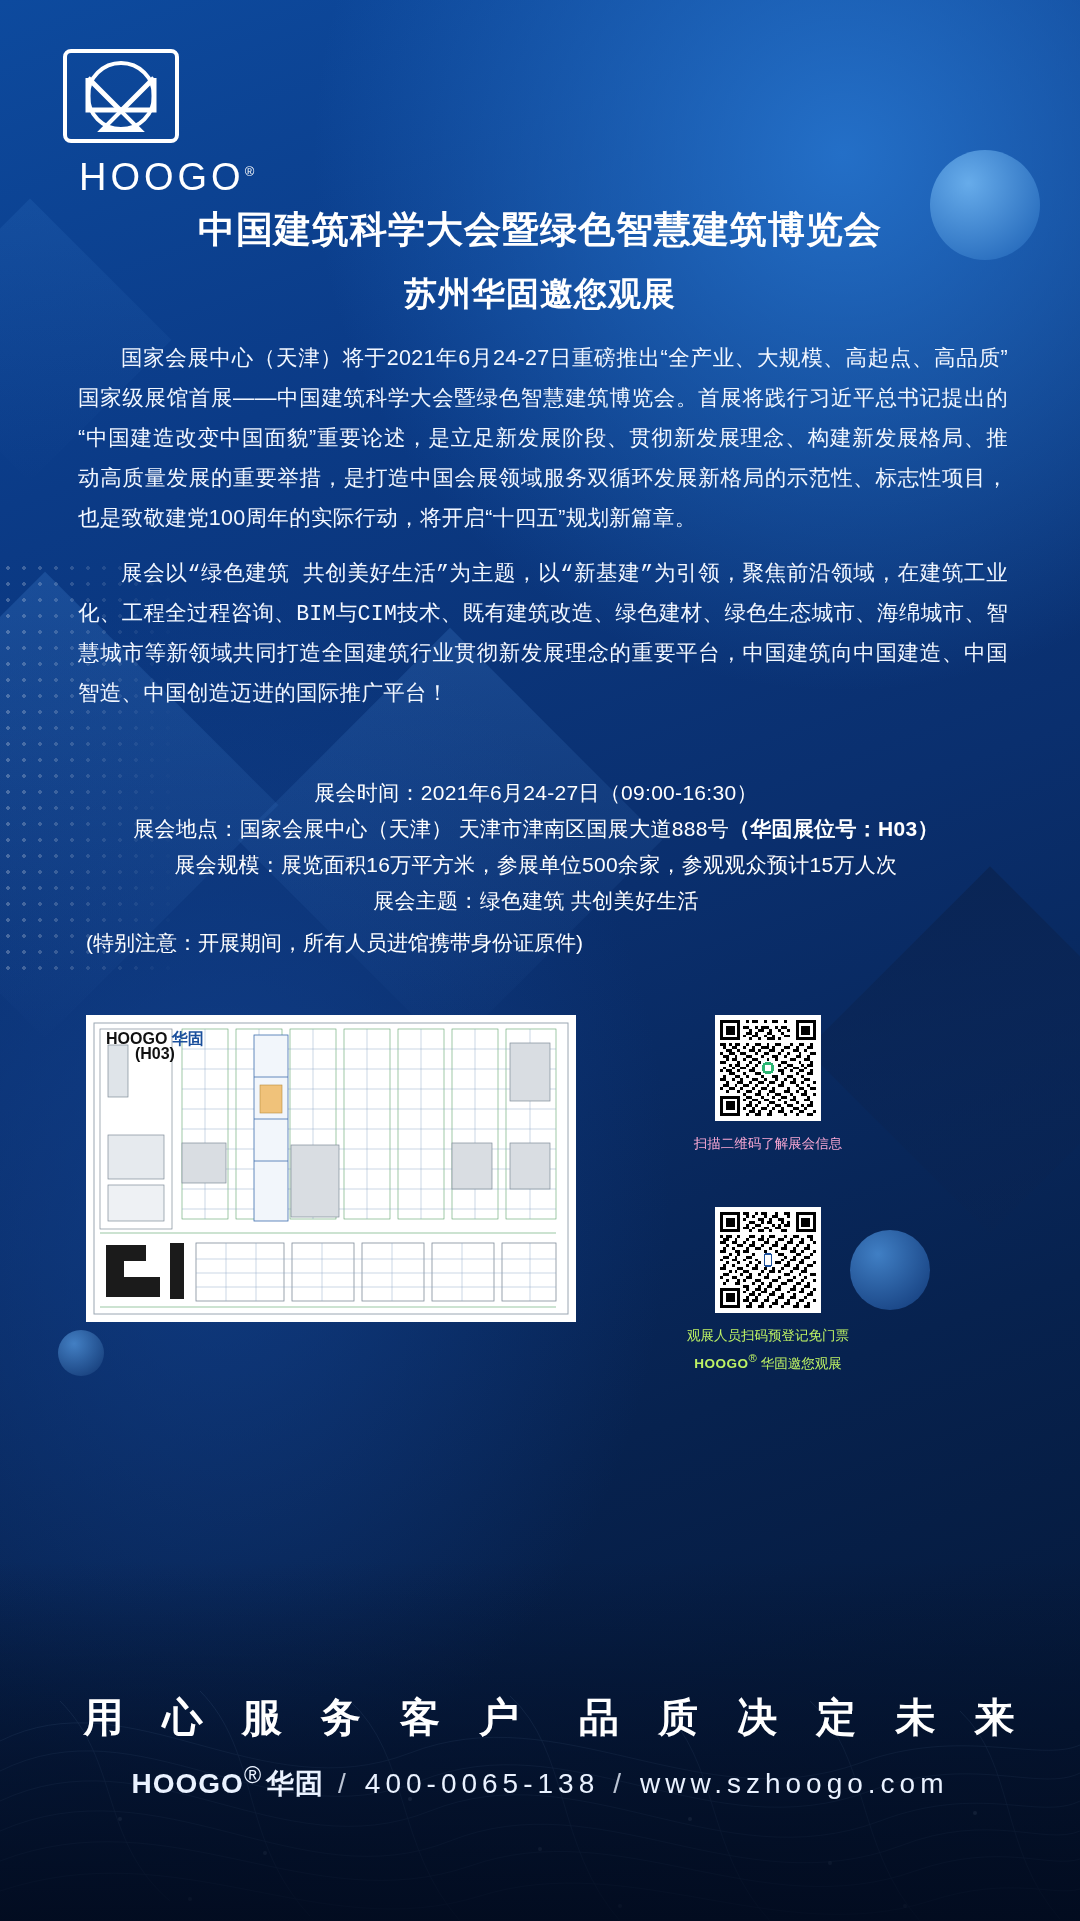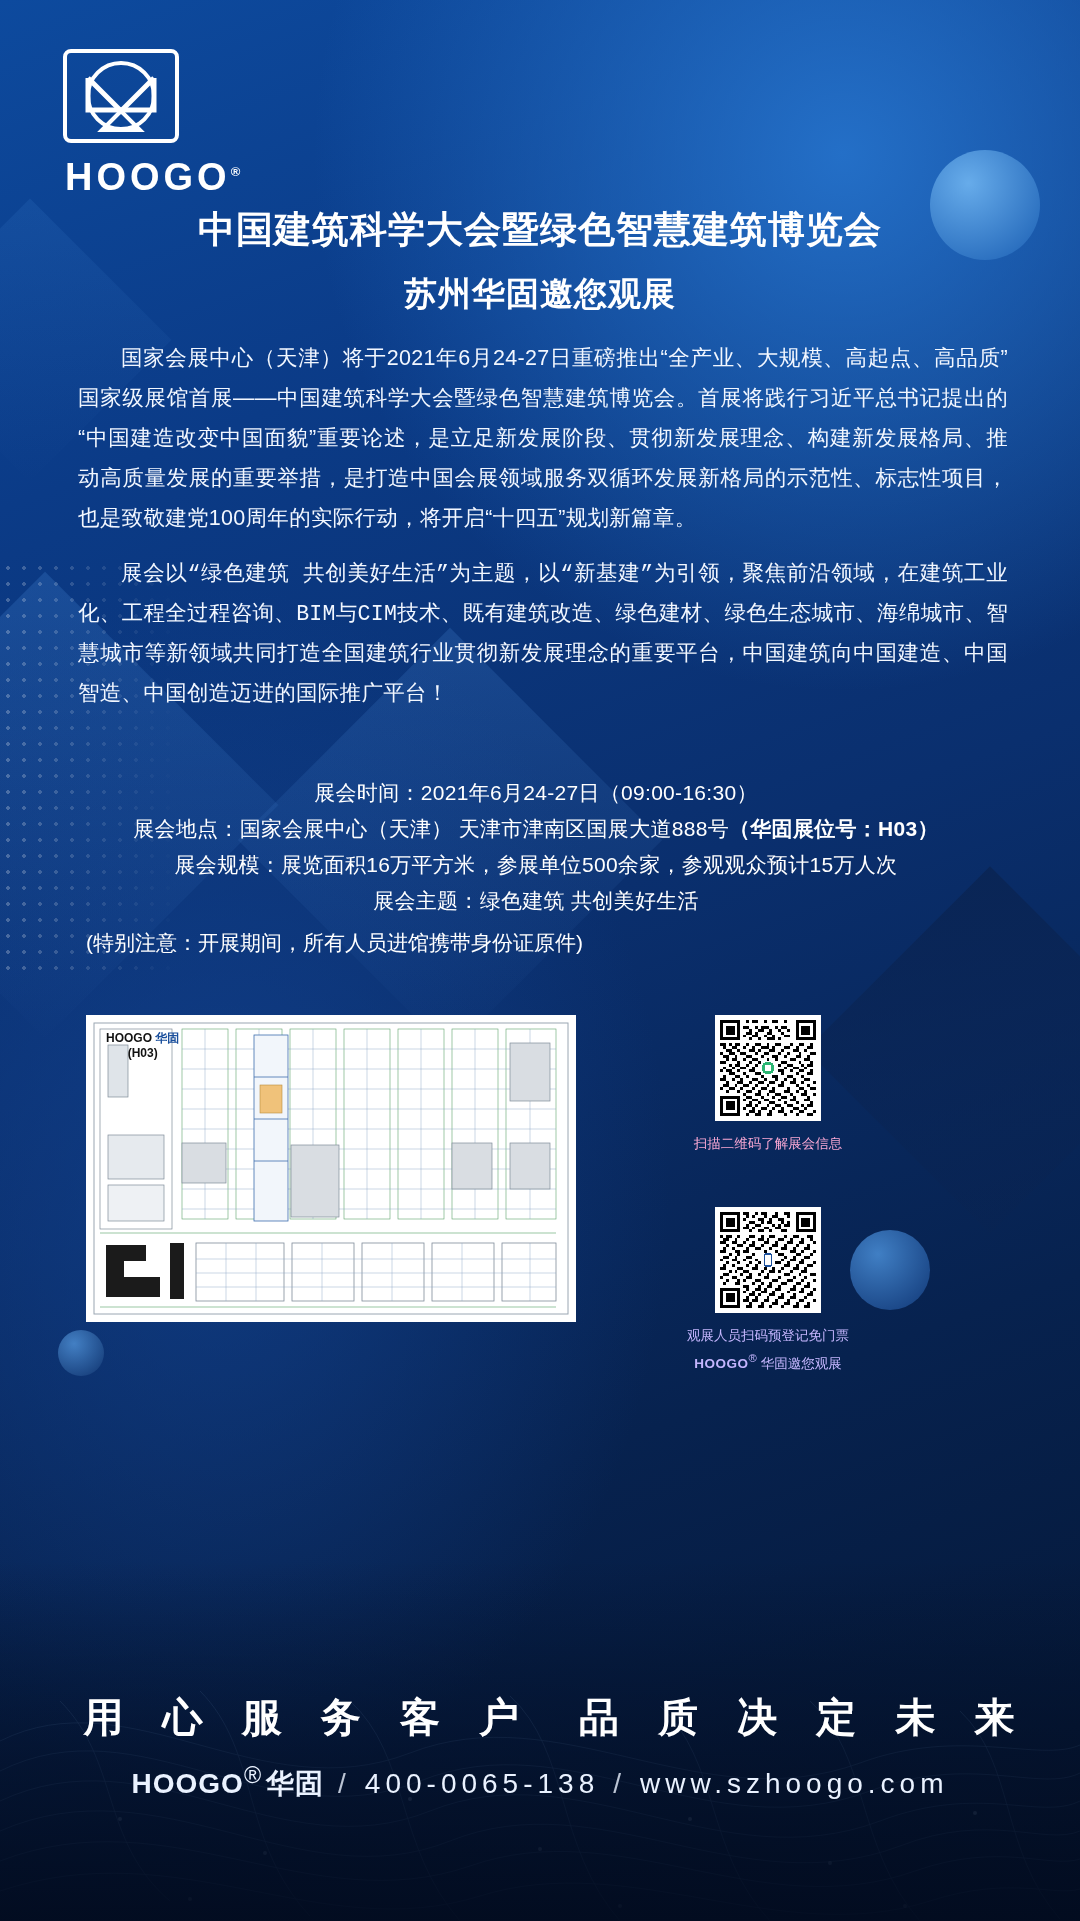--- a/index.html
+++ b/index.html
@@ -47,22 +47,22 @@
     position:absolute; left:0; bottom:0; width:1080px; height:360px; z-index:0;
     background:linear-gradient(to bottom,rgba(3,16,40,0) 0%,rgba(3,14,36,.65) 55%,rgba(2,11,30,.92) 100%);
   }
 
   .wrap { position:relative; z-index:2; width:1080px; height:1921px; }
 
   
   .logo { position:absolute; left:62px; top:48px; width:175px; }
   .logo-mark { width:118px; height:96px; margin:0 auto; }
   .logo-text {
-    font-size:38px; font-weight:bold; letter-spacing:4px;
-    text-align:center; margin-top:8px; position:relative; left:3px;
+    font-size:38px; font-weight:normal; letter-spacing:4px;
+    text-align:center; margin-top:8px; position:relative; left:17px;
   }
   .logo-text sup { font-size:13px; vertical-align:super; letter-spacing:0; }
 
   
   .title-main {
     position:absolute; top:205px; width:1080px; text-align:center;
     font-size:37px; font-weight:bold; letter-spacing:1px;
   }
   .title-sub {
     position:absolute; top:272px; width:1080px; text-align:center;
@@ -85,32 +85,32 @@
   .info-line b { font-weight:bold; }
   .info-note { font-size:21px; line-height:36px; font-weight:normal; margin-top:6px; }
 
   
   .plan {
     position:absolute; left:86px; top:1015px; width:490px; height:307px;
     background:#ffffff; overflow:hidden;
   }
   .plan-label {
     position:absolute; left:20px; top:16px; z-index:3;
-    font-size:12px; font-weight:bold; color:#111; text-align:center; line-height:15px;
+    font-size:16px; font-weight:bold; color:#111; text-align:center; line-height:15px;
   }
   .plan-label .hx { color:#1a4f9c; }
   .plan svg { position:absolute; inset:0; }
 
   
   .qr-col { position:absolute; left:648px; top:1015px; width:240px; text-align:center; }
   .qr-box { width:106px; height:106px; margin:0 auto; background:#fff; padding:5px; }
   .qr-box svg { display:block; }
   .qr-cap { font-size:13.5px; line-height:22px; margin-top:12px; color:#f9a8d4; }
   .qr-block-2 { margin-top:52px; }
-  .qr-cap2 { font-size:13.5px; line-height:22px; margin-top:12px; color:#c4b5fd; }
+  .qr-cap2 { font-size:13.5px; line-height:22px; margin-top:12px; color:#bef264; }
   .qr-cap2 .brand { font-weight:bold; letter-spacing:.5px; }
 
   
   .slogan {
     position:absolute; left:0; top:1690px; width:1080px; text-align:center;
     font-size:40px; font-weight:bold; letter-spacing:14px;margin-left:16px;
   }
   .slogan .gap { display:inline-block; width:46px; }
   .footer-line {
     position:absolute; left:0; top:1762px; width:1080px; text-align:center;

